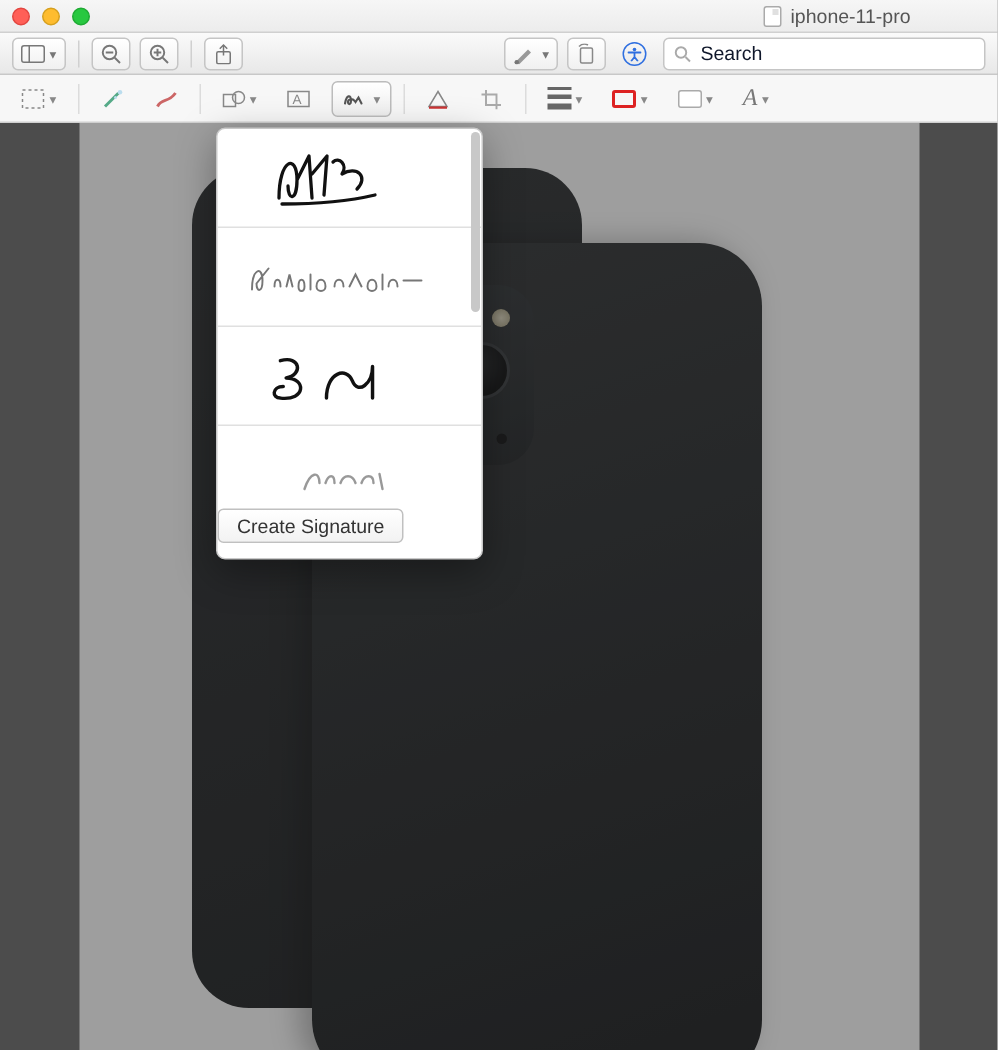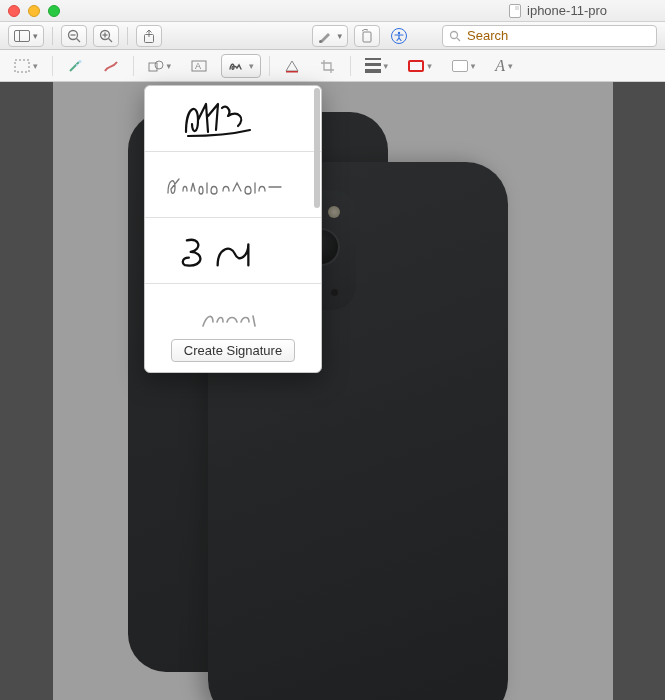--- a/index.html
+++ b/index.html
@@ -16,21 +16,21 @@
   .title-center { flex:1; display:flex; justify-content:flex-end; align-items:center; gap:6px; color:#555; }
   .title-center .doc-icon { width:12px; height:14px; border:1px solid #aaa; border-radius:2px; background:#fff; position:relative; }
   .title-center .doc-icon::after { content:""; position:absolute; top:1px; right:1px; width:4px; height:4px; background:#e0e0e0; }
 
   
   .toolbar { height: 28px; display:flex; align-items:center; gap:6px; padding:0 8px; background:linear-gradient(#fafafa,#e8e8e8); border-bottom:1px solid #c8c8c8; }
   .tbtn { display:inline-flex; align-items:center; justify-content:center; gap:3px; height:22px; min-width:26px; padding:0 5px; background:linear-gradient(#fff,#f0f0f0); border:1px solid #c5c5c5; border-radius:4px; color:#555; }
   .tbtn .chev { font-size:9px; color:#777; }
   .tsep { width:1px; height:18px; background:#d0d0d0; margin:0 2px; }
   .spacer { flex:1; }
-  .search { display:flex; align-items:center; gap:6px; height:22px; width:215px; background:#fff; border:1px solid #c5c5c5; border-radius:4px; padding:0 6px; color:#a16207;margin-left:24px; }
+  .search { display:flex; align-items:center; gap:6px; height:22px; width:215px; background:#fff; border:1px solid #c5c5c5; border-radius:4px; padding:0 6px; color:#0f172a; }
   .icon-accessibility { width:16px; height:16px; border:1.5px solid #2f6fe0; border-radius:50%; display:flex; align-items:center; justify-content:center; color:#2f6fe0; font-size:10px; font-weight:bold; }
 
   
   .markupbar { height:32px; display:flex; align-items:center; gap:8px; padding:0 8px; background:#f7f7f7; border-bottom:1px solid #cfcfcf; }
   .mbtn { display:inline-flex; align-items:center; justify-content:center; gap:3px; height:24px; min-width:28px; padding:0 6px; color:#666; border-radius:4px; }
   .mbtn.active { background:linear-gradient(#fff,#eee); border:1px solid #bcbcbc; box-shadow:inset 0 1px 0 #fff; }
   .mbtn .chev { font-size:9px; color:#888; }
   .msep { width:1px; height:20px; background:#dcdcdc; }
   .swatch-border { width:16px; height:12px; border:2px solid #d22; border-radius:2px; }
   .swatch-fill { width:16px; height:12px; border:1px solid #aaa; border-radius:2px; background:#fff; }
@@ -52,21 +52,21 @@
 
   
   .dim { position:absolute; inset:0; background:rgba(40,40,40,.45); }
 
   
   .popover { position:absolute; left:144px; top:85px; width:178px; background:#fff; border:1px solid #c8c8c8; border-radius:6px; box-shadow:0 8px 26px rgba(0,0,0,.35); z-index:10; overflow:hidden; }
   .sig-list { max-height:245px; overflow:hidden; position:relative; }
   .sig-item { height:66px; border-bottom:1px solid #e0e0e0; display:flex; align-items:center; justify-content:center; padding:6px 10px; }
   .sig-item svg { max-height:48px; }
   .sig-scroll { position:absolute; right:1px; top:2px; width:6px; height:120px; background:#c8c8c8; border-radius:3px; }
-  .pop-footer { text-align:center; padding:8px 0 10px; }
+  .pop-footer { text-align:left; padding:8px 0 10px; }
   .pop-btn { display:inline-block; padding:3px 12px; border:1px solid #c0c0c0; border-radius:4px; background:linear-gradient(#fff,#f2f2f2); font-size:13px; color:#333; }
 
   svg { display:block; }
 </style>
 </head>
 <body>
 
 <div class="titlebar">
   <div class="traffic">
     <span class="tl-close"></span>

